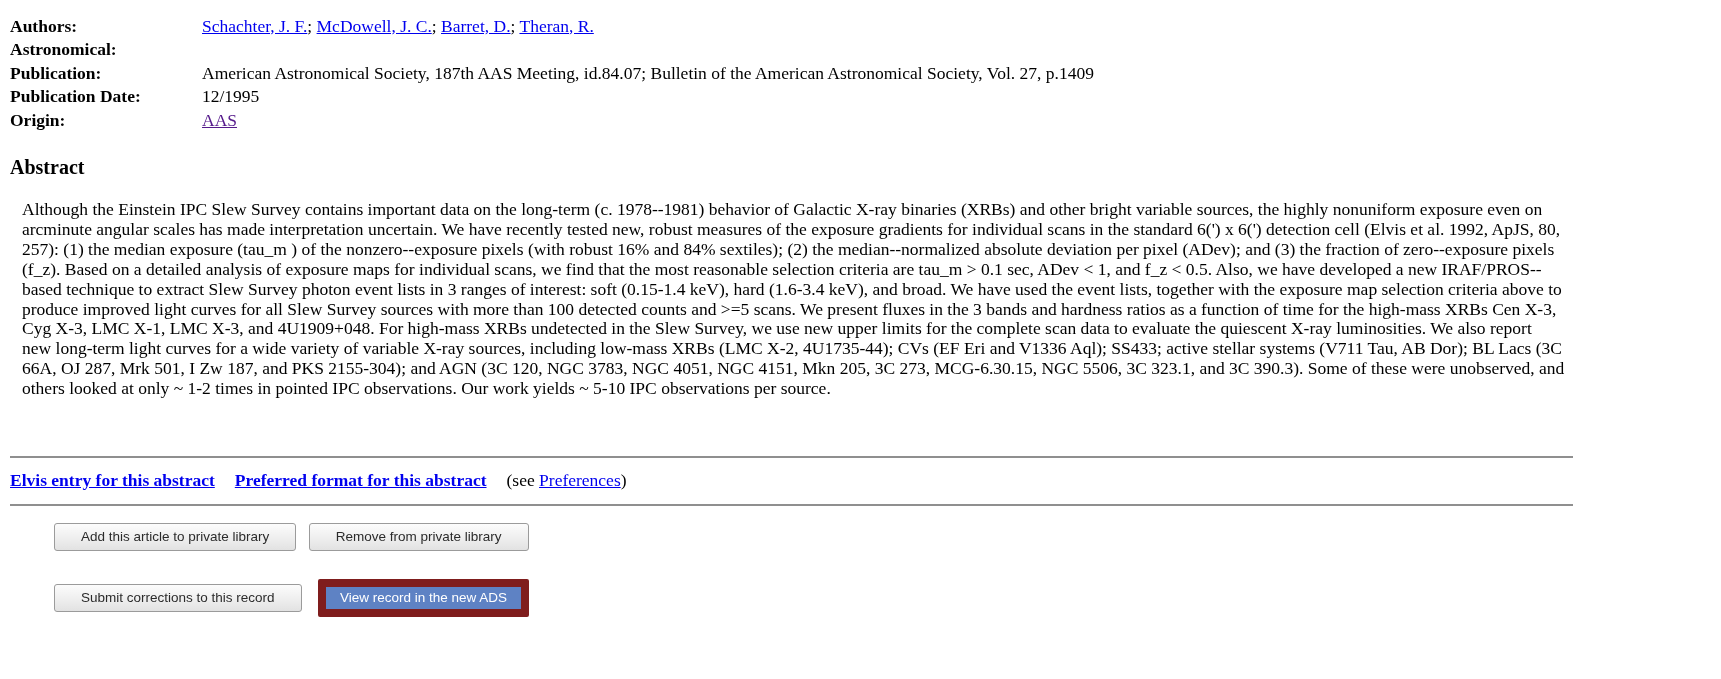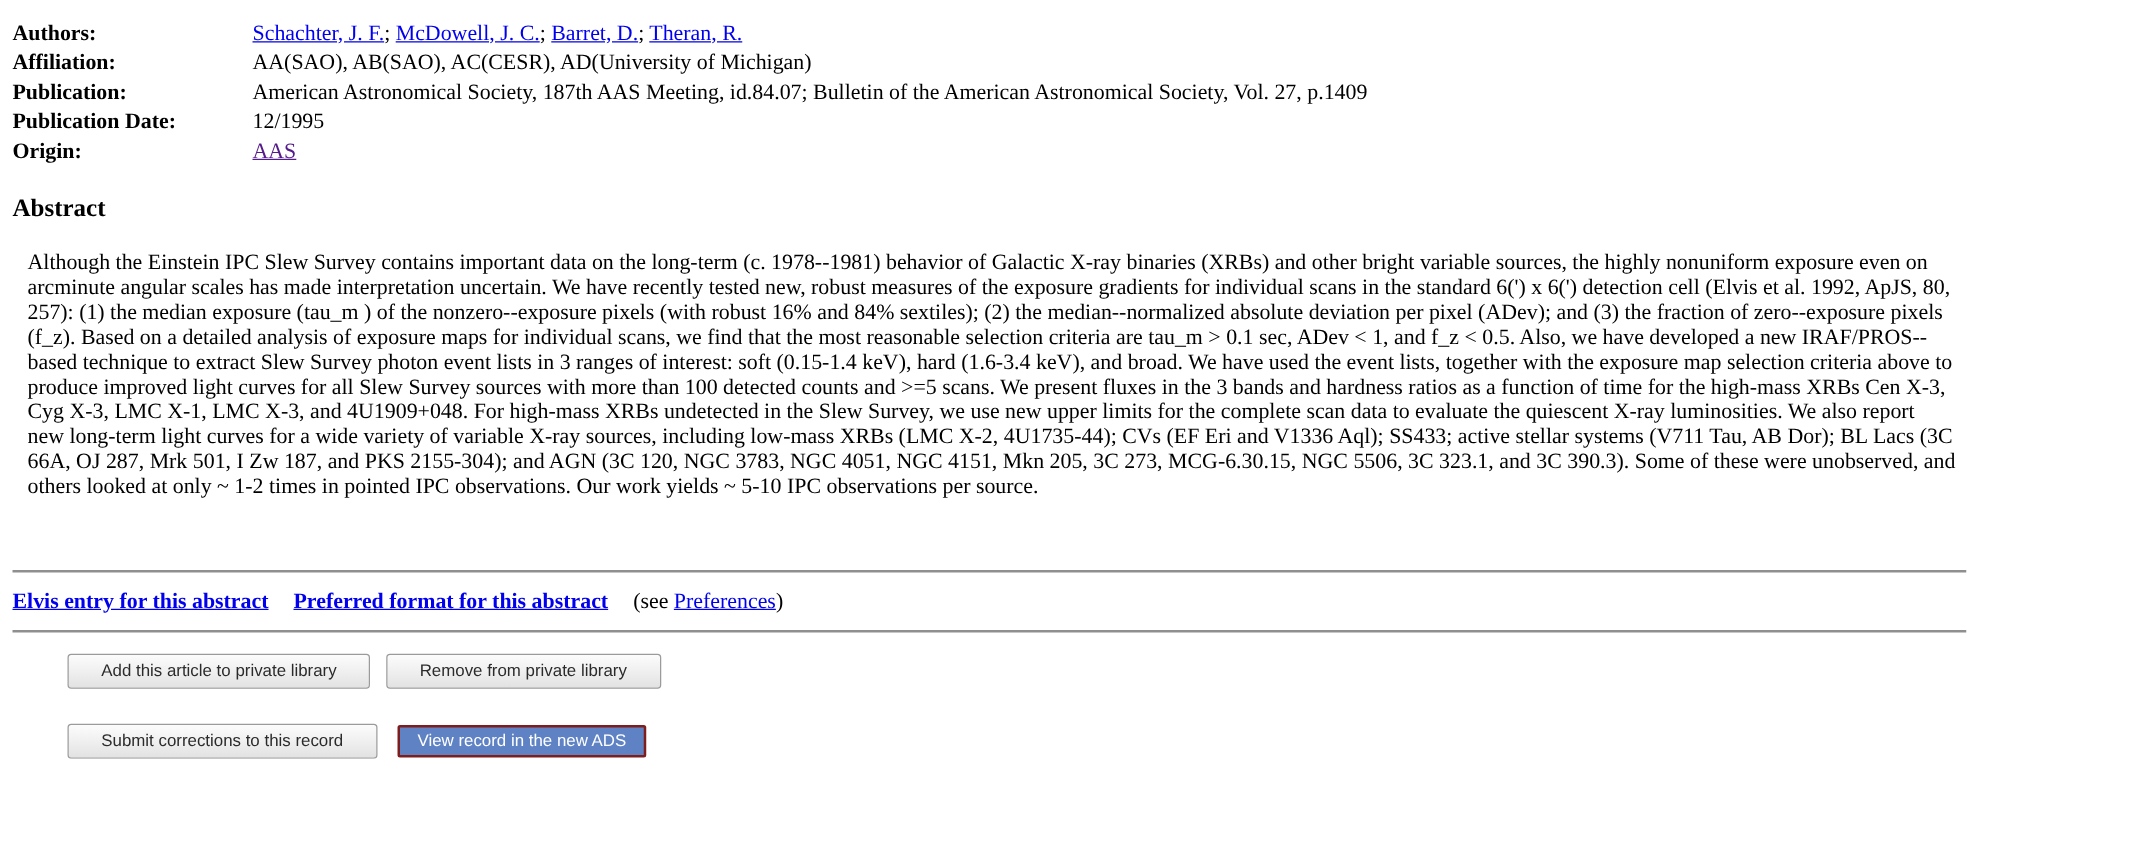--- a/index.html
+++ b/index.html
@@ -84,42 +84,41 @@
     background: linear-gradient(to bottom, #fcfcfc, #ededed 60%, #e2e2e2);
     border: 1px solid #9b9b9b;
     border-radius: 3px;
     padding: 5px 26px 6px 26px;
     margin-right: 8px;
   }
   .new-ads-btn {
     font-size: 13.5px;
     color: #ffffff;
     background: #5e82c4;
-    border: 2px solid #7f1d1d;
+    border: 8px solid #7f1d1d;
     border-radius: 2px;
     padding: 3px 14px 4px 14px;
     margin-left: 4px;
   }
 </style>
 </head>
 <body>
 
 <div class="page">
 
   <div class="meta">
 
 
     <div class="meta-row">
       <div class="meta-label">Authors:</div>
       <div class="meta-value"><a class="link-new">Schachter, J. F.</a><span class="sep">; </span><a class="link-new">McDowell, J. C.</a><span class="sep">; </span><a class="link-new">Barret, D.</a><span class="sep">; </span><a class="link-new">Theran, R.</a></div>
     </div>
 
     <div class="meta-row">
-      <div class="meta-label">Affiliation:</div>
-      <div class="meta-value">AA(SAO), AB(SAO), AC(CESR), AD(University of Michigan)</div>
+      <div class="meta-label">Astronomical:</div>
     </div>
 
     <div class="meta-row">
       <div class="meta-label">Publication:</div>
       <div class="meta-value">American Astronomical Society, 187th AAS Meeting, id.84.07; Bulletin of the American Astronomical Society, Vol. 27, p.1409</div>
     </div>
 
     <div class="meta-row">
       <div class="meta-label">Publication Date:</div>
       <div class="meta-value">12/1995</div>

